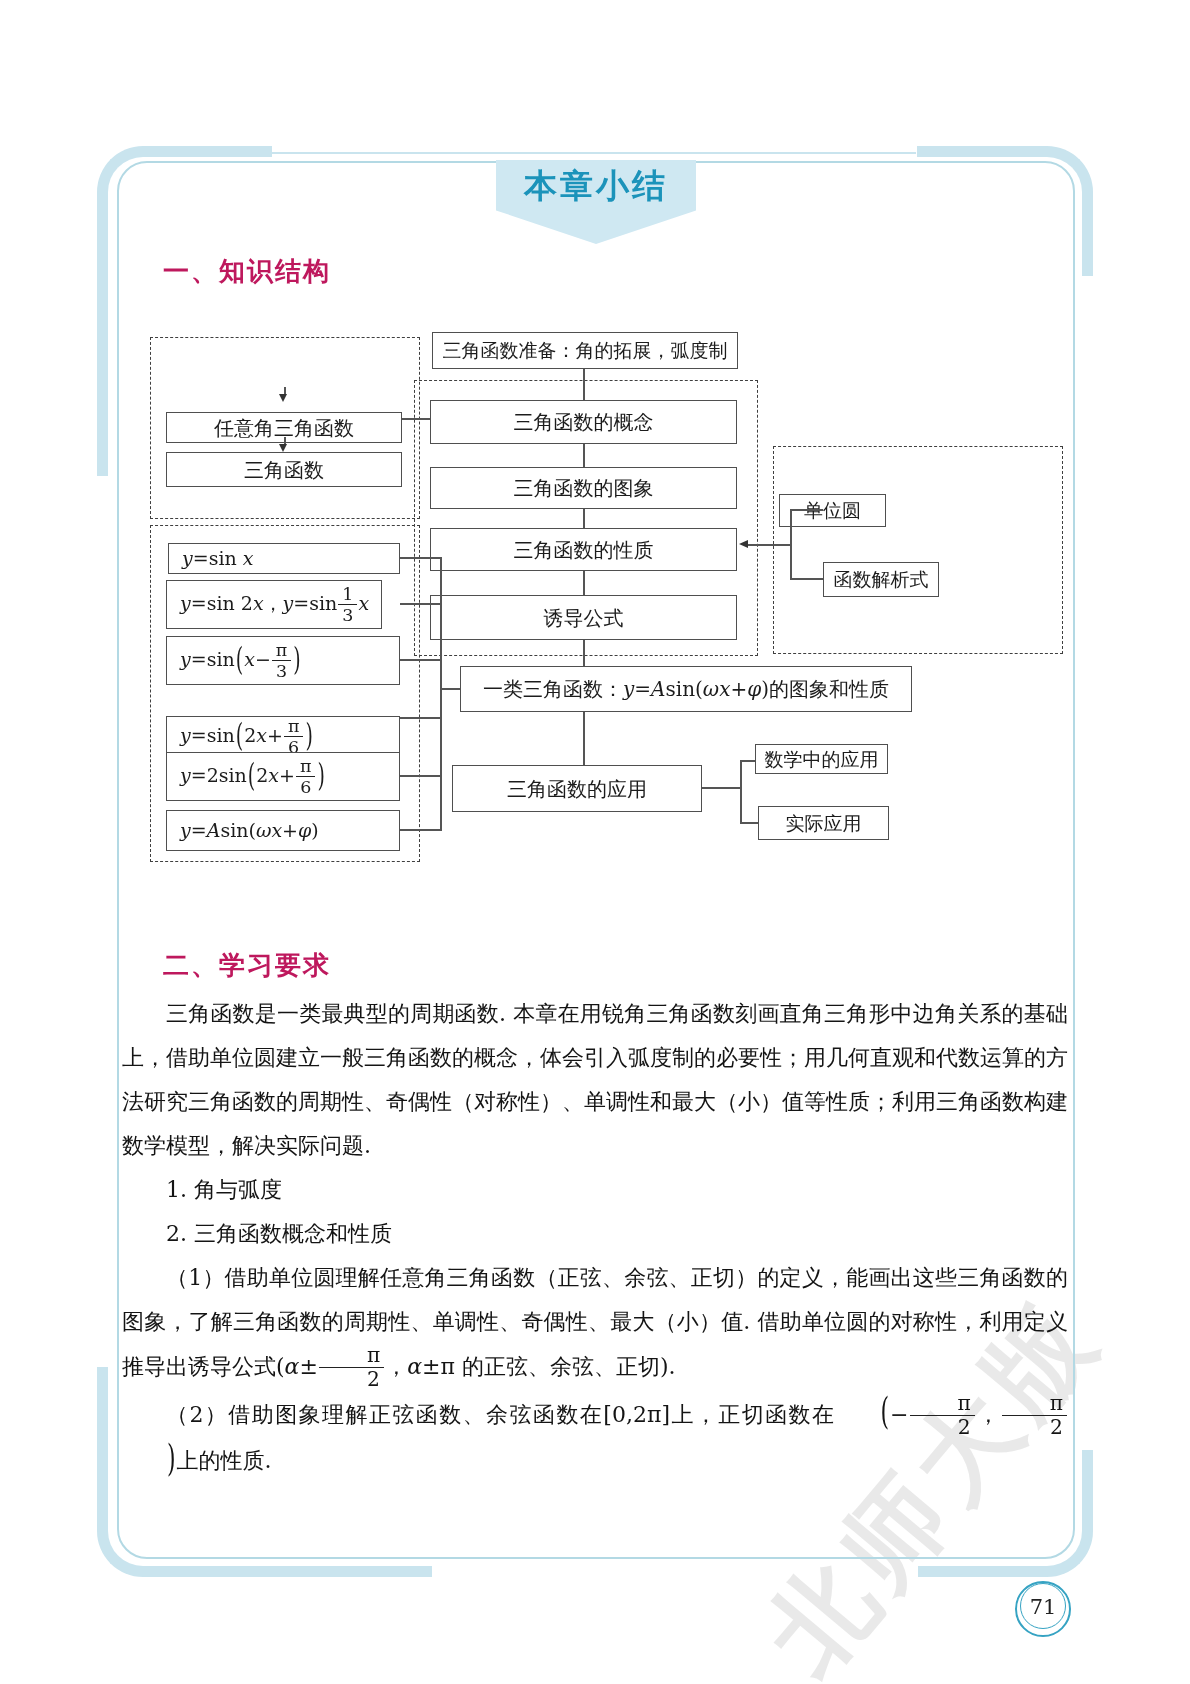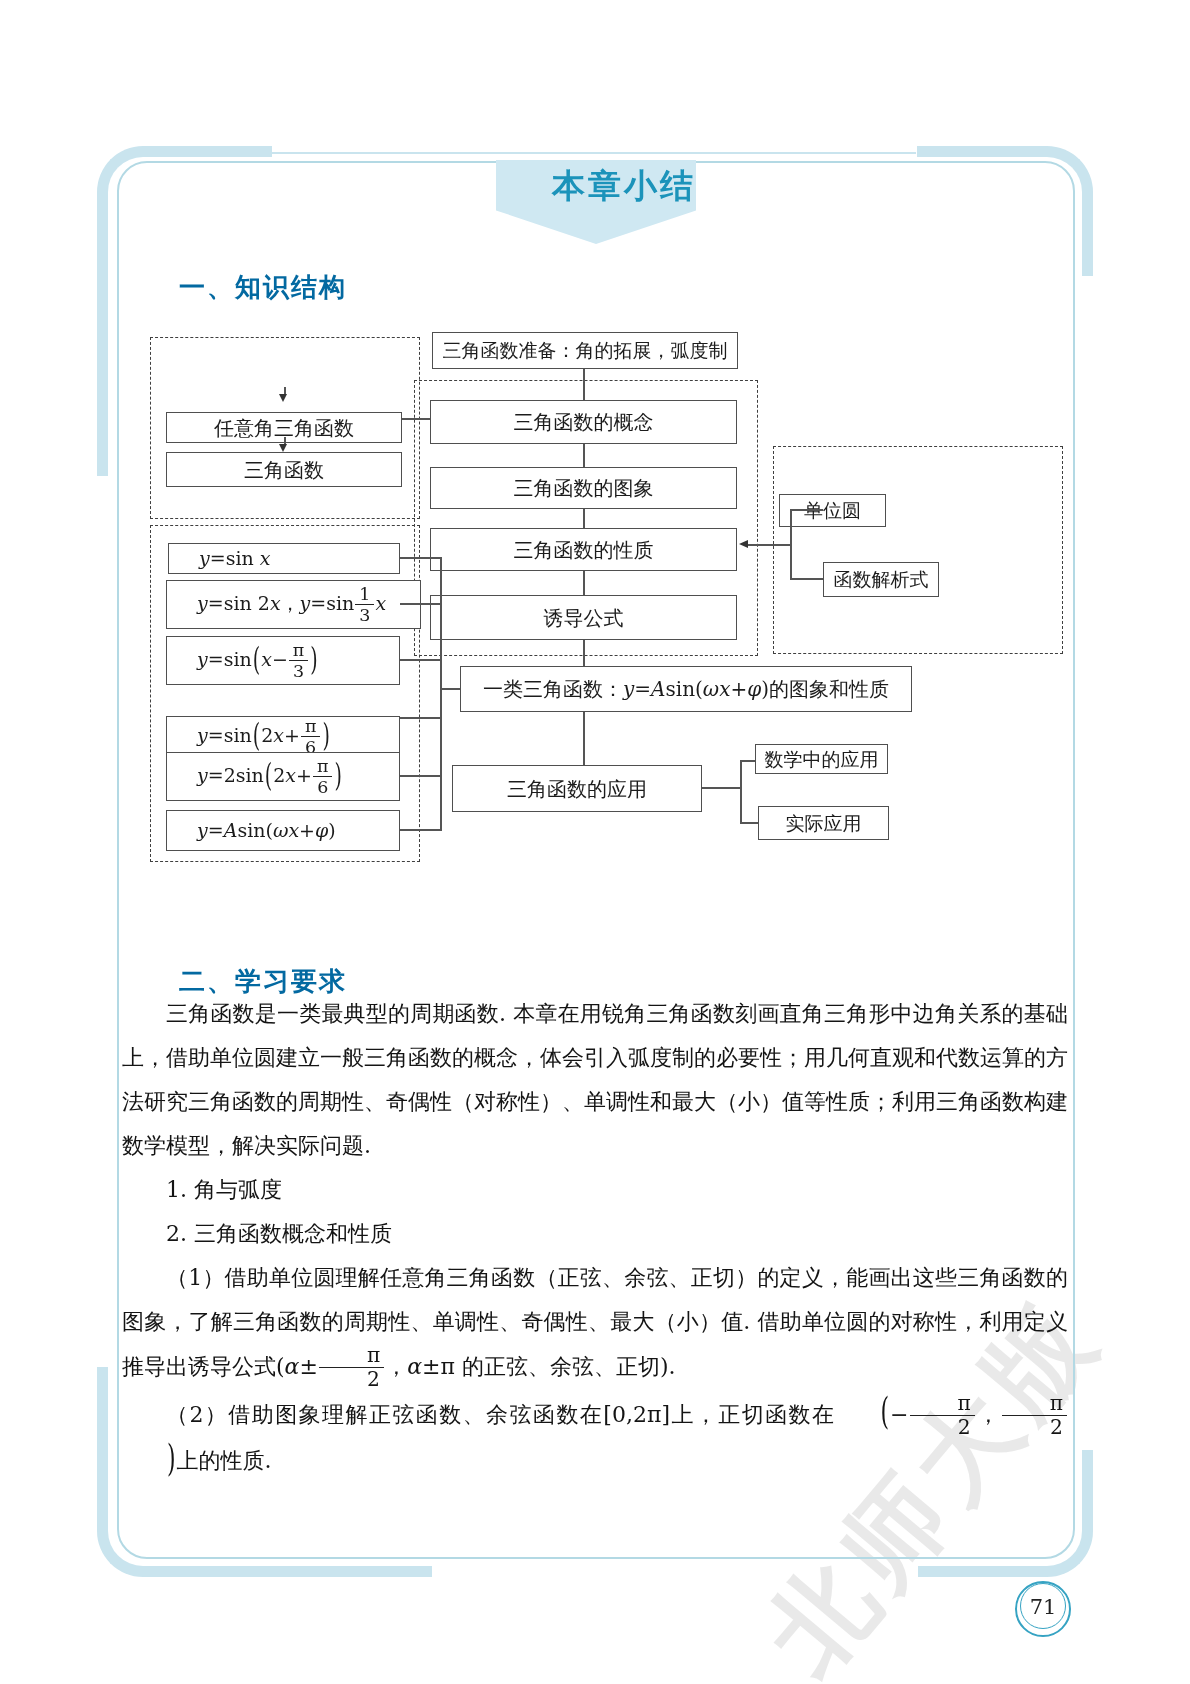--- a/index.html
+++ b/index.html
@@ -15,32 +15,32 @@
   .thin-frame { position:absolute; left:117px; top:161px; width:954px; height:1394px;
                 border:2px solid #b3d9e4; border-radius:30px; }
   .line2 { position:absolute; background:#c9e4ee; }
 
   .watermark { position:absolute; left:790px; top:1590px; transform:rotate(-50deg); transform-origin:0 50%;
                font-size:102px; letter-spacing:10px; white-space:nowrap; color:rgba(110,110,110,0.15);
                font-family:"DejaVu Sans","Liberation Sans",sans-serif; font-weight:bold; }
 
   .banner { position:absolute; left:496px; top:160px; width:200px; height:84px; background:#cfe8f2;
             clip-path:polygon(0 0,100% 0,100% 60%,50% 100%,0 60%); }
-  .banner span { display:block; text-align:right; line-height:52px; font-size:33px; font-weight:bold;
+  .banner span { display:block; text-align:center; line-height:52px; font-size:33px; font-weight:bold;
                  color:#1b93ba; letter-spacing:3px; font-family:"DejaVu Sans","Liberation Sans",sans-serif; }
 
-  .sec { position:absolute; left:163px; margin:16px; font-family:"DejaVu Sans","Liberation Sans",sans-serif;
-         font-weight:bold; font-size:26px; color:#0369a1; letter-spacing:2px; }
+  .sec { position:absolute; left:163px; margin:0; font-family:"DejaVu Sans","Liberation Sans",sans-serif;
+         font-weight:bold; font-size:26px; color:#be185d; letter-spacing:2px; }
 
   
   .diagram { position:absolute; left:0; top:0; width:1190px; height:880px; }
   .fbox { position:absolute; background:#fff; border:1.5px solid #4f4f4f; box-sizing:border-box;
           display:flex; align-items:center; justify-content:center; text-align:center;
           font-size:20px; color:#1c1c1c; line-height:1.2; }
-  .fbox.formula { justify-content:flex-start; padding-left:30px; font-size:19px; }
+  .fbox.formula { justify-content:flex-start; padding-left:13px; font-size:19px; }
   .fbox.small { font-size:19px; }
   .dbox { position:absolute; border:1.6px dashed #3f3f3f; box-sizing:border-box; background:transparent; }
   .hline, .vline { position:absolute; background:#555; }
   .hline { height:1.5px; } .vline { width:1.5px; }
   .arr-down { position:absolute; width:0; height:0; border-left:4.5px solid transparent;
               border-right:4.5px solid transparent; border-top:8px solid #333; }
   .arr-left { position:absolute; width:0; height:0; border-top:4.5px solid transparent;
               border-bottom:4.5px solid transparent; border-right:9px solid #333; }
 
   
@@ -133,21 +133,21 @@
     <div class="fbox small" style="left:755px;top:744px;width:133px;height:30px">
         <span>数学中的应用</span>
       </div>
     <div class="fbox small" style="left:758px;top:806px;width:131px;height:34px">
         <span>实际应用</span>
       </div>
 
     <div class="fbox formula" style="left:168px;top:543px;width:232px;height:31px">
         <span class="bm"><span class="var">y</span><span>=</span><span class="fn">sin</span><span> </span><span class="var">x</span></span>
       </div>
-    <div class="fbox formula" style="left:166px;top:580px;width:255px;height:49px">
+    <div class="fbox formula" style="left:166px;top:580px;width:216px;height:49px">
         <span class="bm"><span class="var">y</span><span>=</span><span class="fn">sin</span><span> </span><span>2</span><span class="var">x</span><span>，</span><span class="var">y</span><span>=</span><span class="fn">sin</span><span class="frac">
             <span class="num"><span>1</span></span>
             <span class="den"><span>3</span></span>
           </span><span class="var">x</span></span>
       </div>
     <div class="fbox formula" style="left:166px;top:636px;width:234px;height:49px">
         <span class="bm"><span class="var">y</span><span>=</span><span class="fn">sin</span><span class="bigp">(</span><span class="var">x</span><span>−</span><span class="frac">
             <span class="num"><span>π</span></span>
             <span class="den"><span>3</span></span>
           </span><span class="bigp">)</span></span>

